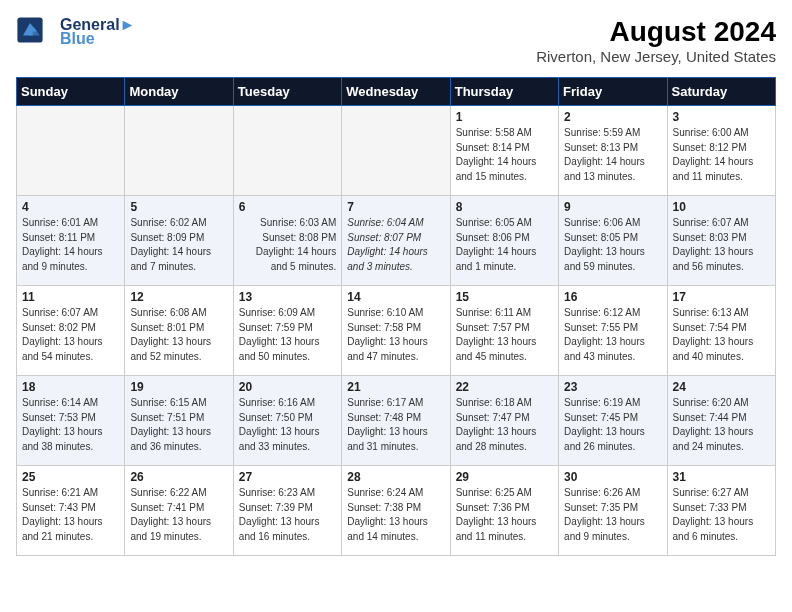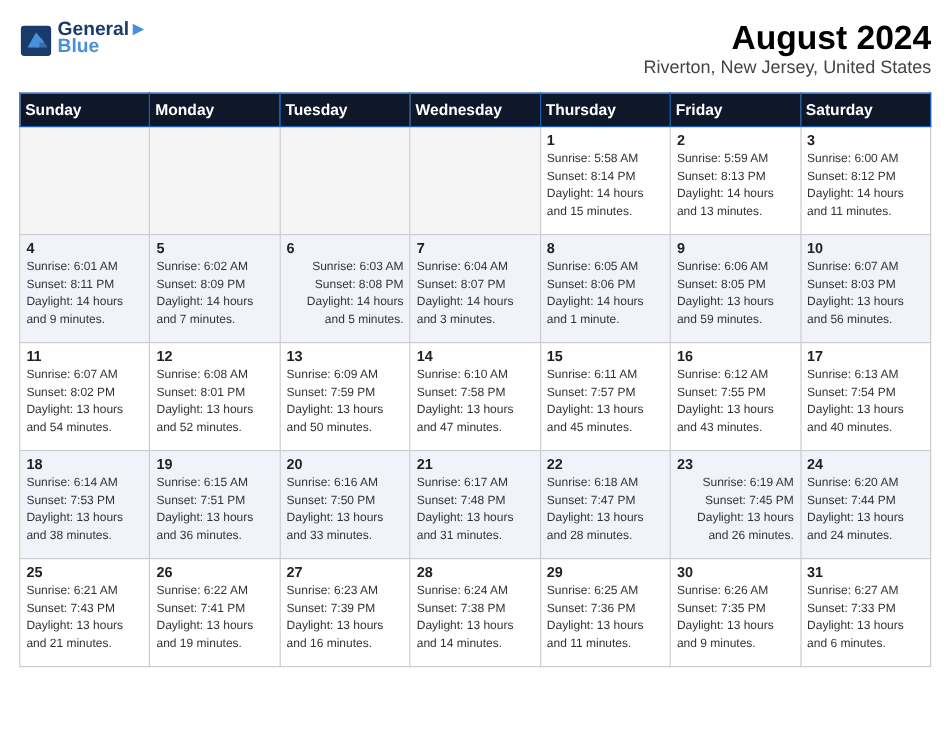--- a/index.html
+++ b/index.html
@@ -11,22 +11,22 @@
       padding: 16px;
     }
     .header {
       display: flex;
       justify-content: space-between;
       align-items: flex-start;
       margin-bottom: 12px;
     }
     .logo {
       display: flex;
-      align-items: flex-end;
-      gap: 4px;
+      align-items: flex-start;
+      gap: 16px;
     }
     .logo-icon {
       width: 28px;
       height: 28px;
     }
     .title-block {
       text-align: right;
     }
     .month-year {
       font-size: 28px;
@@ -156,21 +156,21 @@
         </td>
         <td class="alt-row">
           <span class="day-num">6</span>
           <div class="day-info" style="white-space: pre-line; text-align: right;">Sunrise: 6:03 AM
 Sunset: 8:08 PM
 Daylight: 14 hours
 and 5 minutes.</div>
         </td>
         <td class="alt-row">
           <span class="day-num">7</span>
-          <div class="day-info" style="white-space: pre-line;">Sunrise: 6:04 AM
+          <div class="day-info" style="white-space: pre-line; font-style: italic;">Sunrise: 6:04 AM
 Sunset: 8:07 PM
 Daylight: 14 hours
 and 3 minutes.</div>
         </td>
         <td class="alt-row">
           <span class="day-num">8</span>
           <div class="day-info" style="white-space: pre-line;">Sunrise: 6:05 AM
 Sunset: 8:06 PM
 Daylight: 14 hours
 and 1 minute.</div>
@@ -272,21 +272,21 @@
         </td>
         <td class="alt-row">
           <span class="day-num">22</span>
           <div class="day-info" style="white-space: pre-line;">Sunrise: 6:18 AM
 Sunset: 7:47 PM
 Daylight: 13 hours
 and 28 minutes.</div>
         </td>
         <td class="alt-row">
           <span class="day-num">23</span>
-          <div class="day-info" style="white-space: pre-line; text-align: right;">Sunrise: 6:19 AM
+          <div class="day-info" style="white-space: pre-line;">Sunrise: 6:19 AM
 Sunset: 7:45 PM
 Daylight: 13 hours
 and 26 minutes.</div>
         </td>
         <td class="alt-row">
           <span class="day-num">24</span>
           <div class="day-info" style="white-space: pre-line;">Sunrise: 6:20 AM
 Sunset: 7:44 PM
 Daylight: 13 hours
 and 24 minutes.</div>

